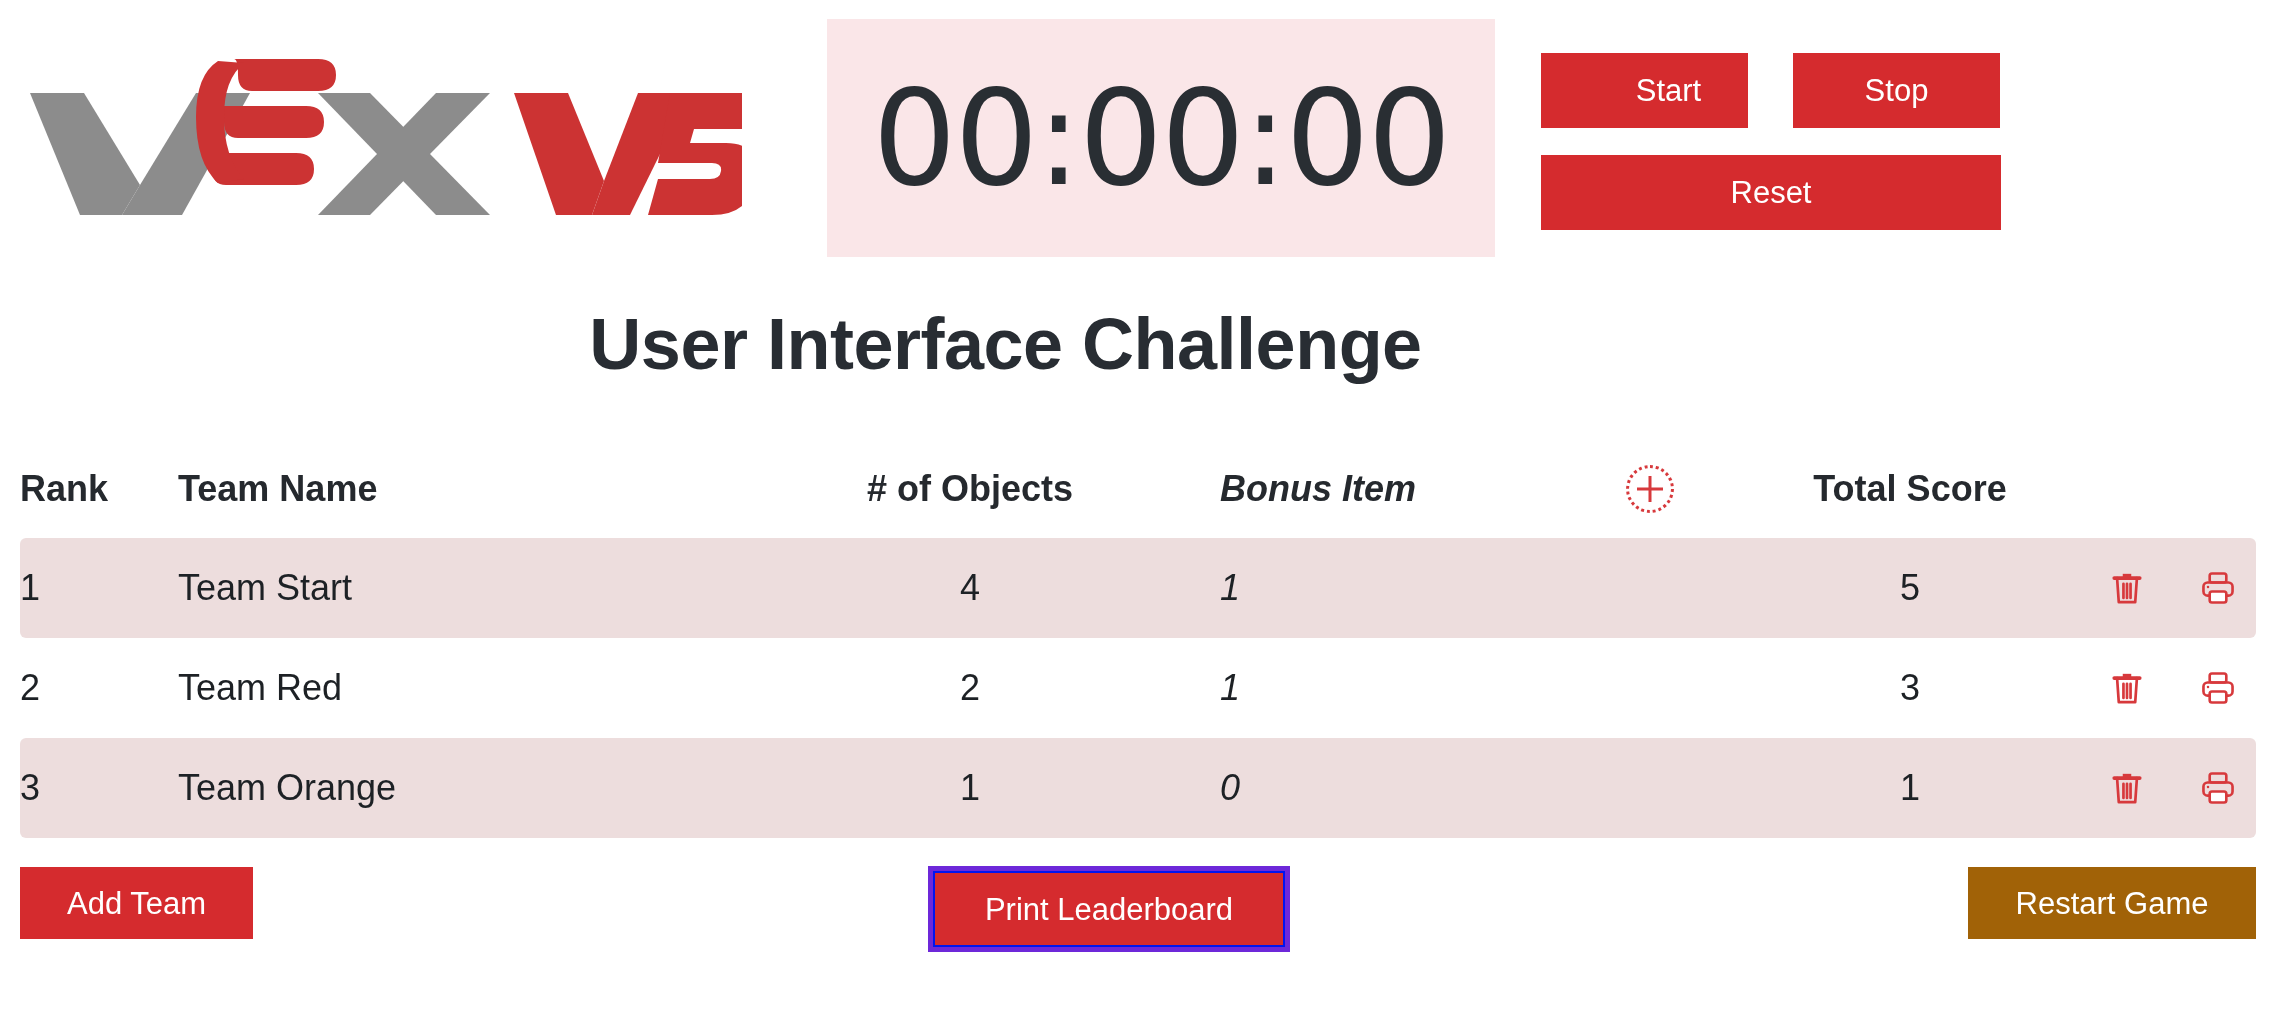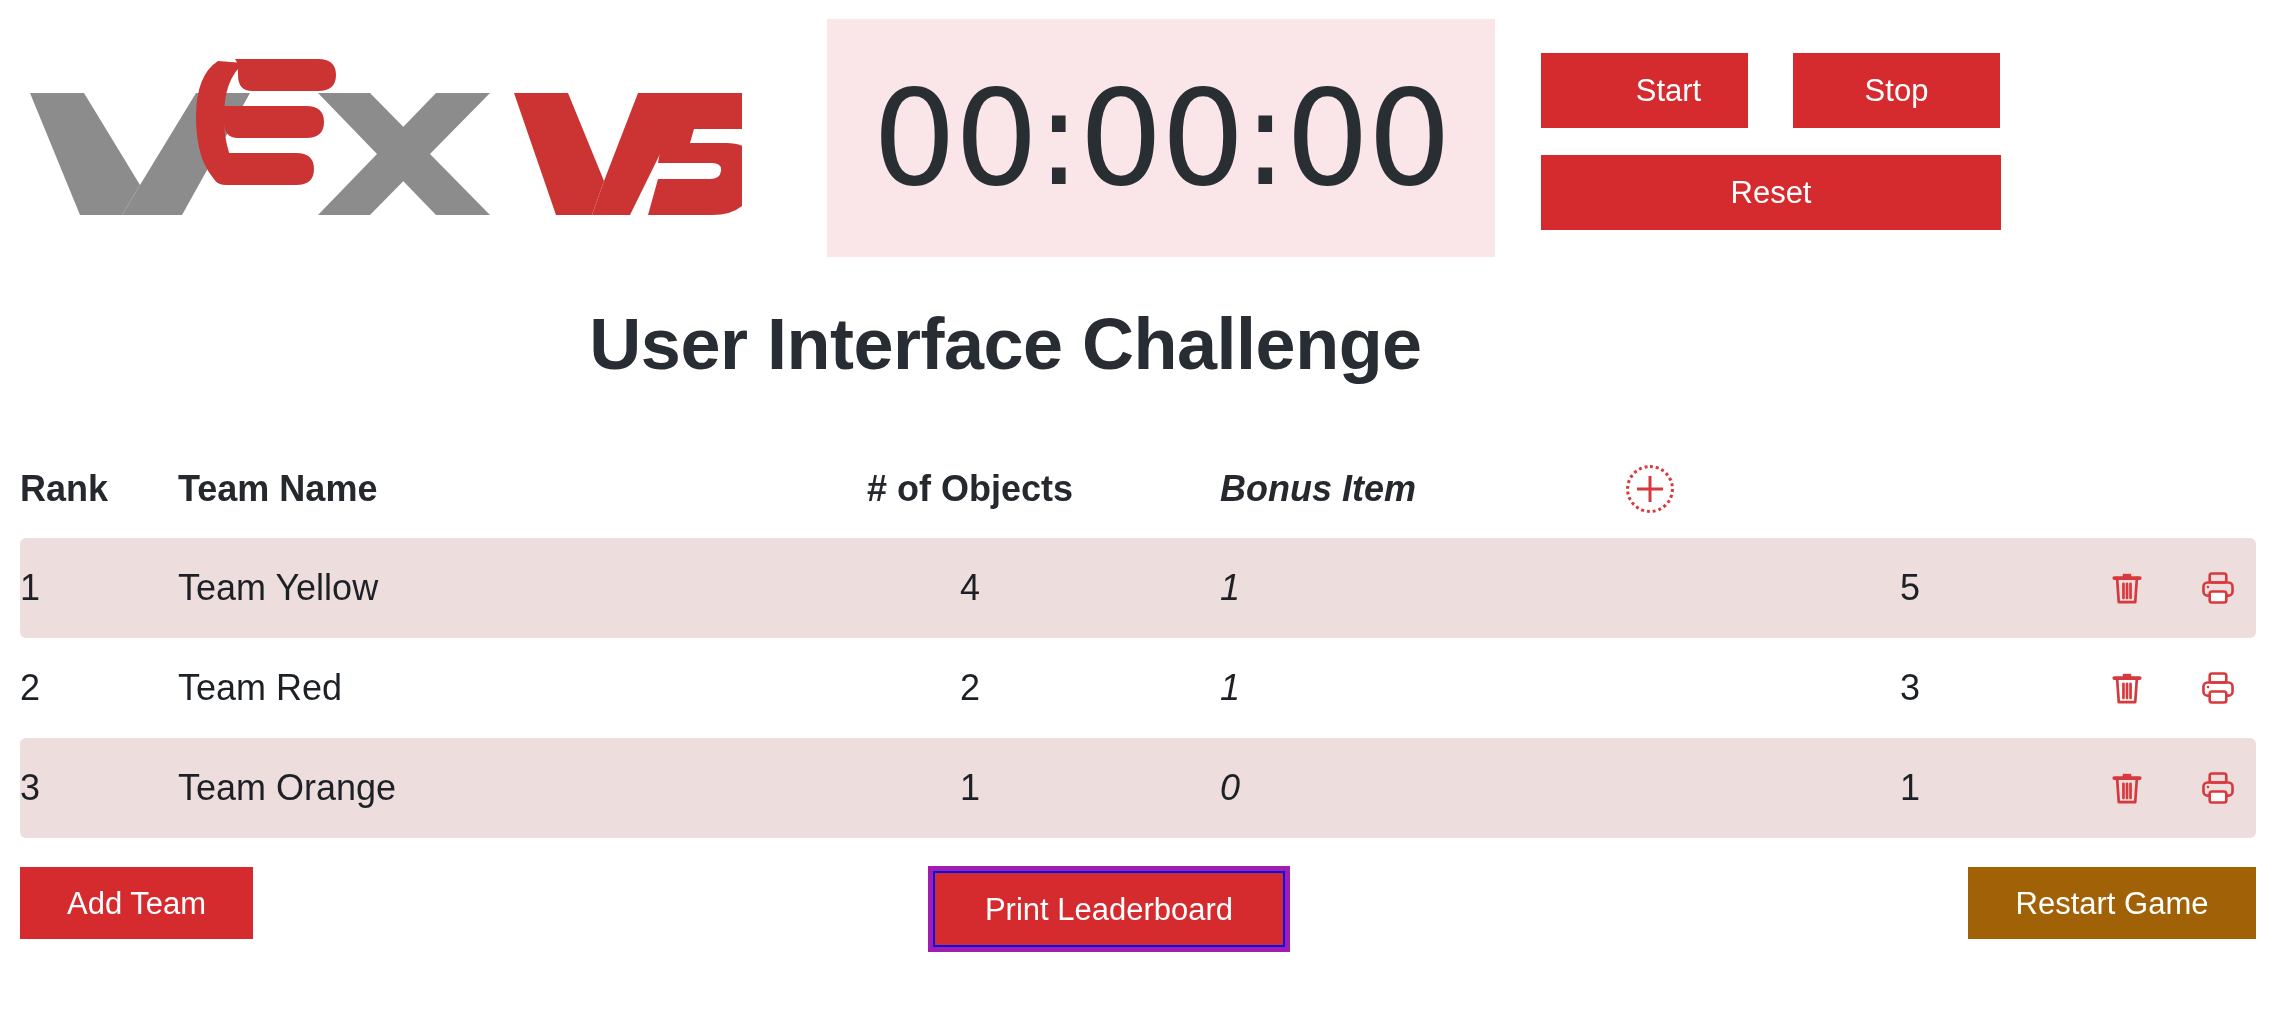--- a/index.html
+++ b/index.html
@@ -214,21 +214,21 @@
     top: 867px;
     width: 233px;
     height: 72px;
     font-size: 31px;
   }
   .focus-wrap {
     position: absolute;
     left: 928px;
     top: 866px;
     padding: 5px;
-    background: #a21caf;
+    background: #6d28d9;
     box-sizing: border-box;
   }
   .btn-print {
     position: relative;
     width: 348px;
     height: 72px;
     font-size: 31px;
     border: 2px solid #0014f0;
     box-sizing: content-box;
   }
@@ -283,26 +283,27 @@
   <div class="table">
 
     <div class="row header">
       <div class="c-rank">Rank</div>
       <div class="c-team">Team Name</div>
       <div class="c-objects"># of Objects</div>
       <div class="c-bonus">Bonus Item</div>
       <div class="c-addcol">
         <button class="add-col"></button>
       </div>
+      <div class="c-total">Total Score</div>
       <div class="c-actions"></div>
     </div>
 
     <div class="row body shaded">
       <div class="c-rank">1</div>
-      <div class="c-team">Team Yellow</div>
+      <div class="c-team">Team Start</div>
       <div class="c-objects">4</div>
       <div class="c-bonus">1</div>
       <div class="c-addcol"></div>
       <div class="c-total">5</div>
       <div class="c-actions">
         <button class="icon-btn">
           <svg width="34" height="38" viewBox="0 0 24 26" fill="none" stroke="#d7393c" stroke-width="1.9" stroke-linecap="round" stroke-linejoin="round">
             <path d="M3 6 h18" stroke-width="2.6"></path>
             <path d="M9 3 h6 v3 h-6 z" fill="#d7393c" stroke="none"></path>
             <path d="M5 6 l1.2 17 h11.6 L19 6"></path>

